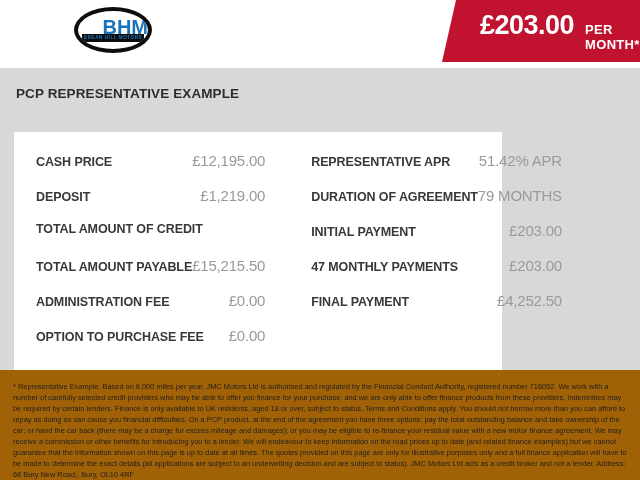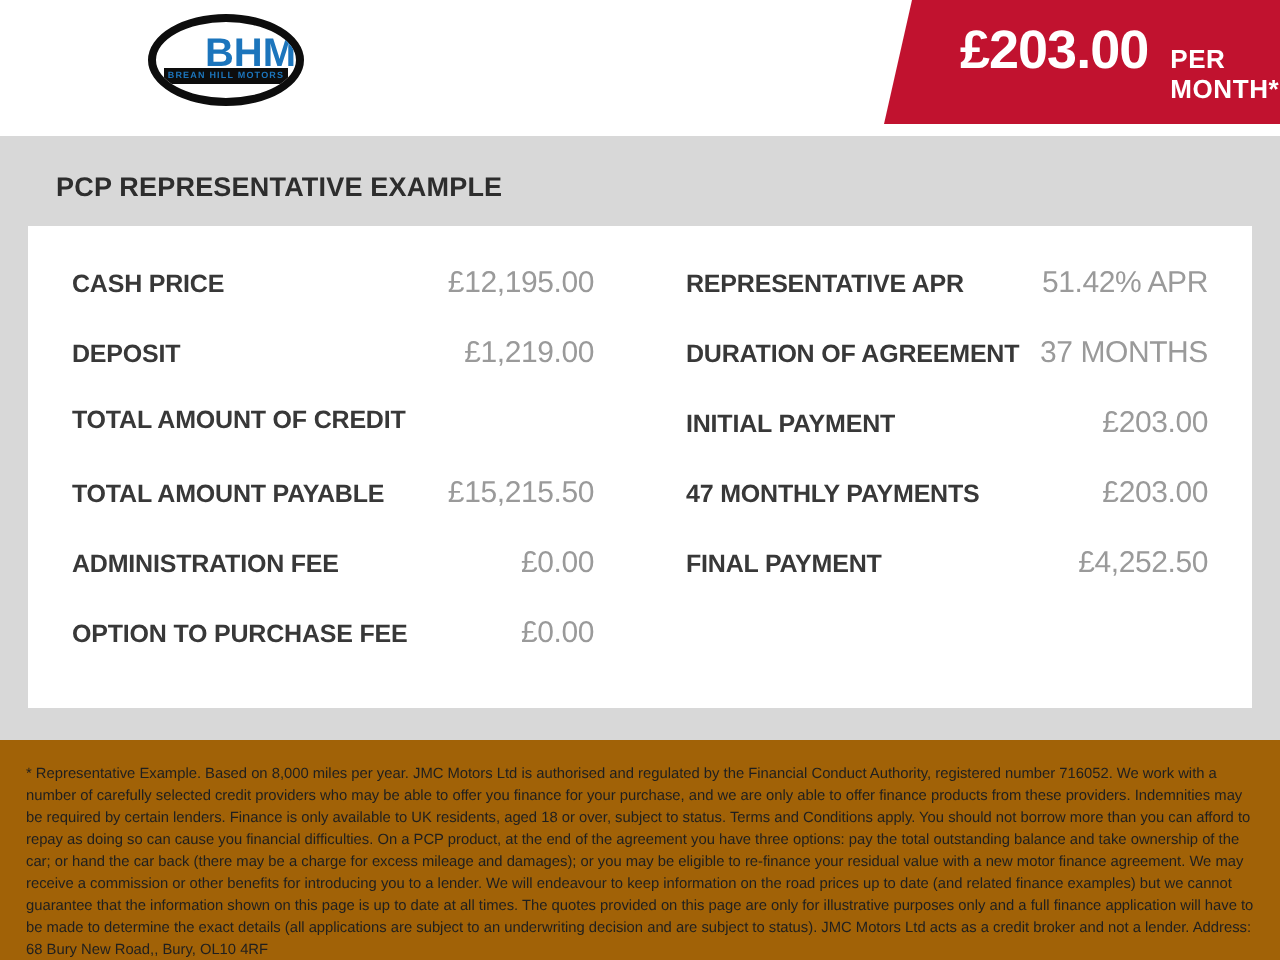--- a/index.html
+++ b/index.html
@@ -35,28 +35,27 @@
     display: flex; align-items: center; padding-left: 38px;
   }
   .price-inner { display: flex; align-items: baseline; }
   .price-amount { color: #fff; font-weight: bold; font-size: 27px; letter-spacing: -0.5px; }
   .price-period { color: #fff; font-weight: bold; font-size: 13px; margin-left: 11px; letter-spacing: 0.3px; }
 
   
   .gray-section {
     position: absolute; top: 68px; left: 0; width: 640px; height: 302px;
     background: #d8d8d8;
-    padding-left: 12px;
   }
   .section-title {
     padding: 18px 0 0 16px;
     font-size: 13.5px; font-weight: bold; color: #2d2d2d; letter-spacing: 0.1px;
   }
   .card {
-    position: absolute; top: 45px; left: 14px; width: 612px; height: 241px;
+    position: absolute; top: 64px; left: 14px; width: 488px; height: 241px;
     background: #ffffff;
   }
   .card-grid {
     display: grid; grid-template-columns: 1fr 1fr; column-gap: 46px;
     padding: 20px 22px 0 22px;
   }
   .fin-row {
     display: flex; justify-content: space-between; align-items: baseline;
     height: 35px;
   }
@@ -124,21 +123,21 @@
           </div>
         </div>
 
         <div class="fin-col">
           <div class="fin-row">
             <span class="fin-label">REPRESENTATIVE APR</span>
             <span class="fin-value">51.42% APR</span>
           </div>
           <div class="fin-row">
             <span class="fin-label">DURATION OF AGREEMENT</span>
-            <span class="fin-value">37 MONTHS</span>
+            <span class="fin-value">79 MONTHS</span>
           </div>
           <div class="fin-row">
             <span class="fin-label">INITIAL PAYMENT</span>
             <span class="fin-value">£203.00</span>
           </div>
           <div class="fin-row">
             <span class="fin-label">47 MONTHLY PAYMENTS</span>
             <span class="fin-value">£203.00</span>
           </div>
           <div class="fin-row">

